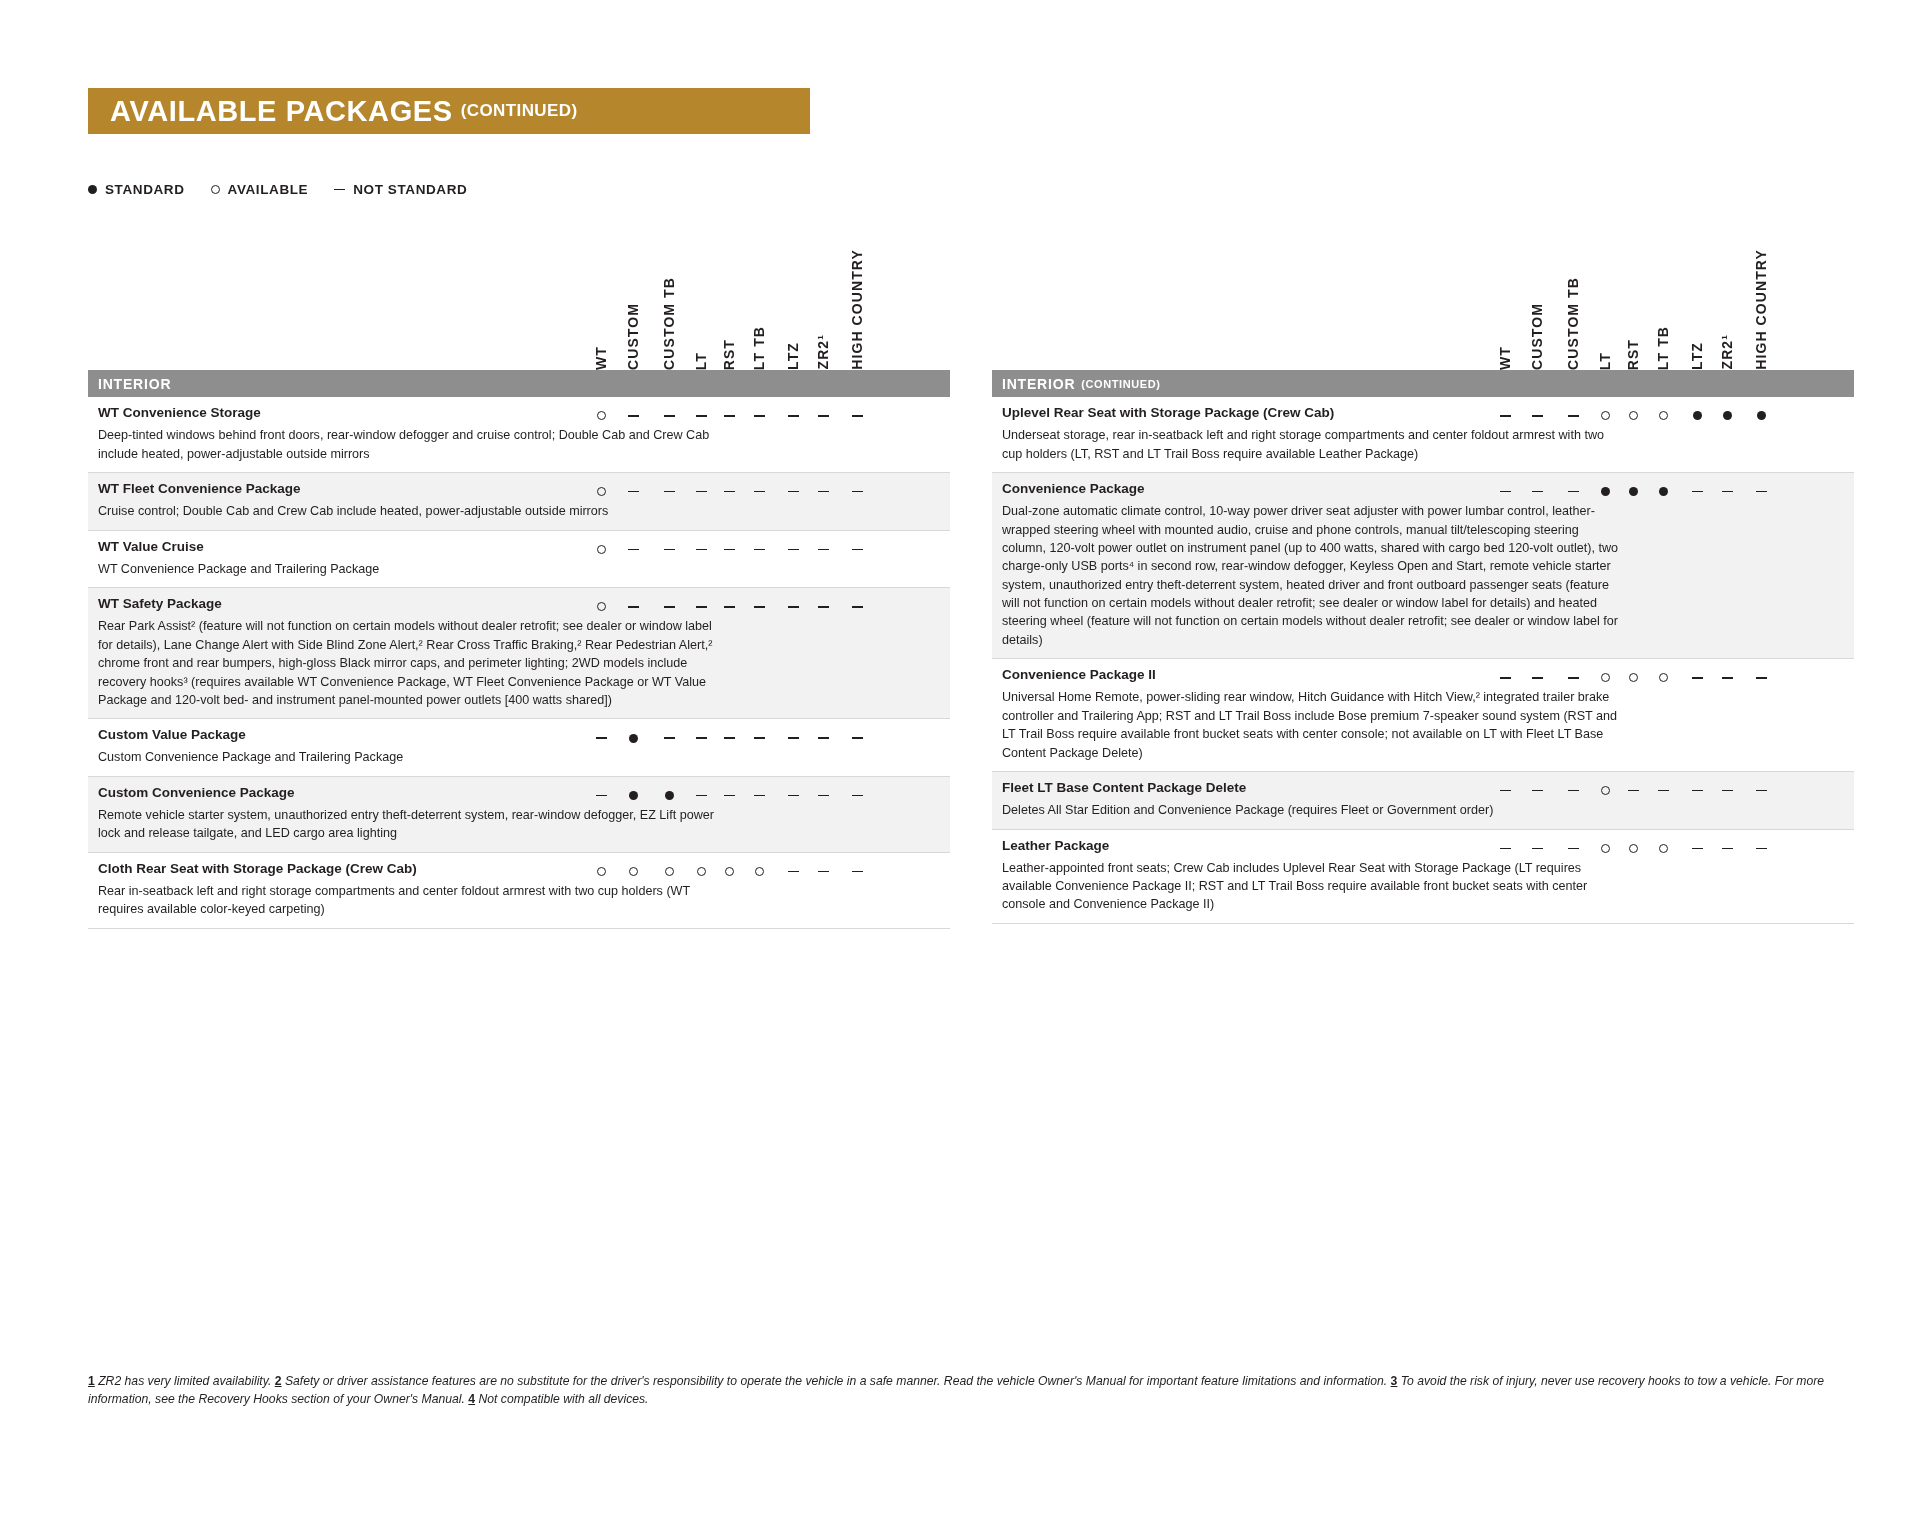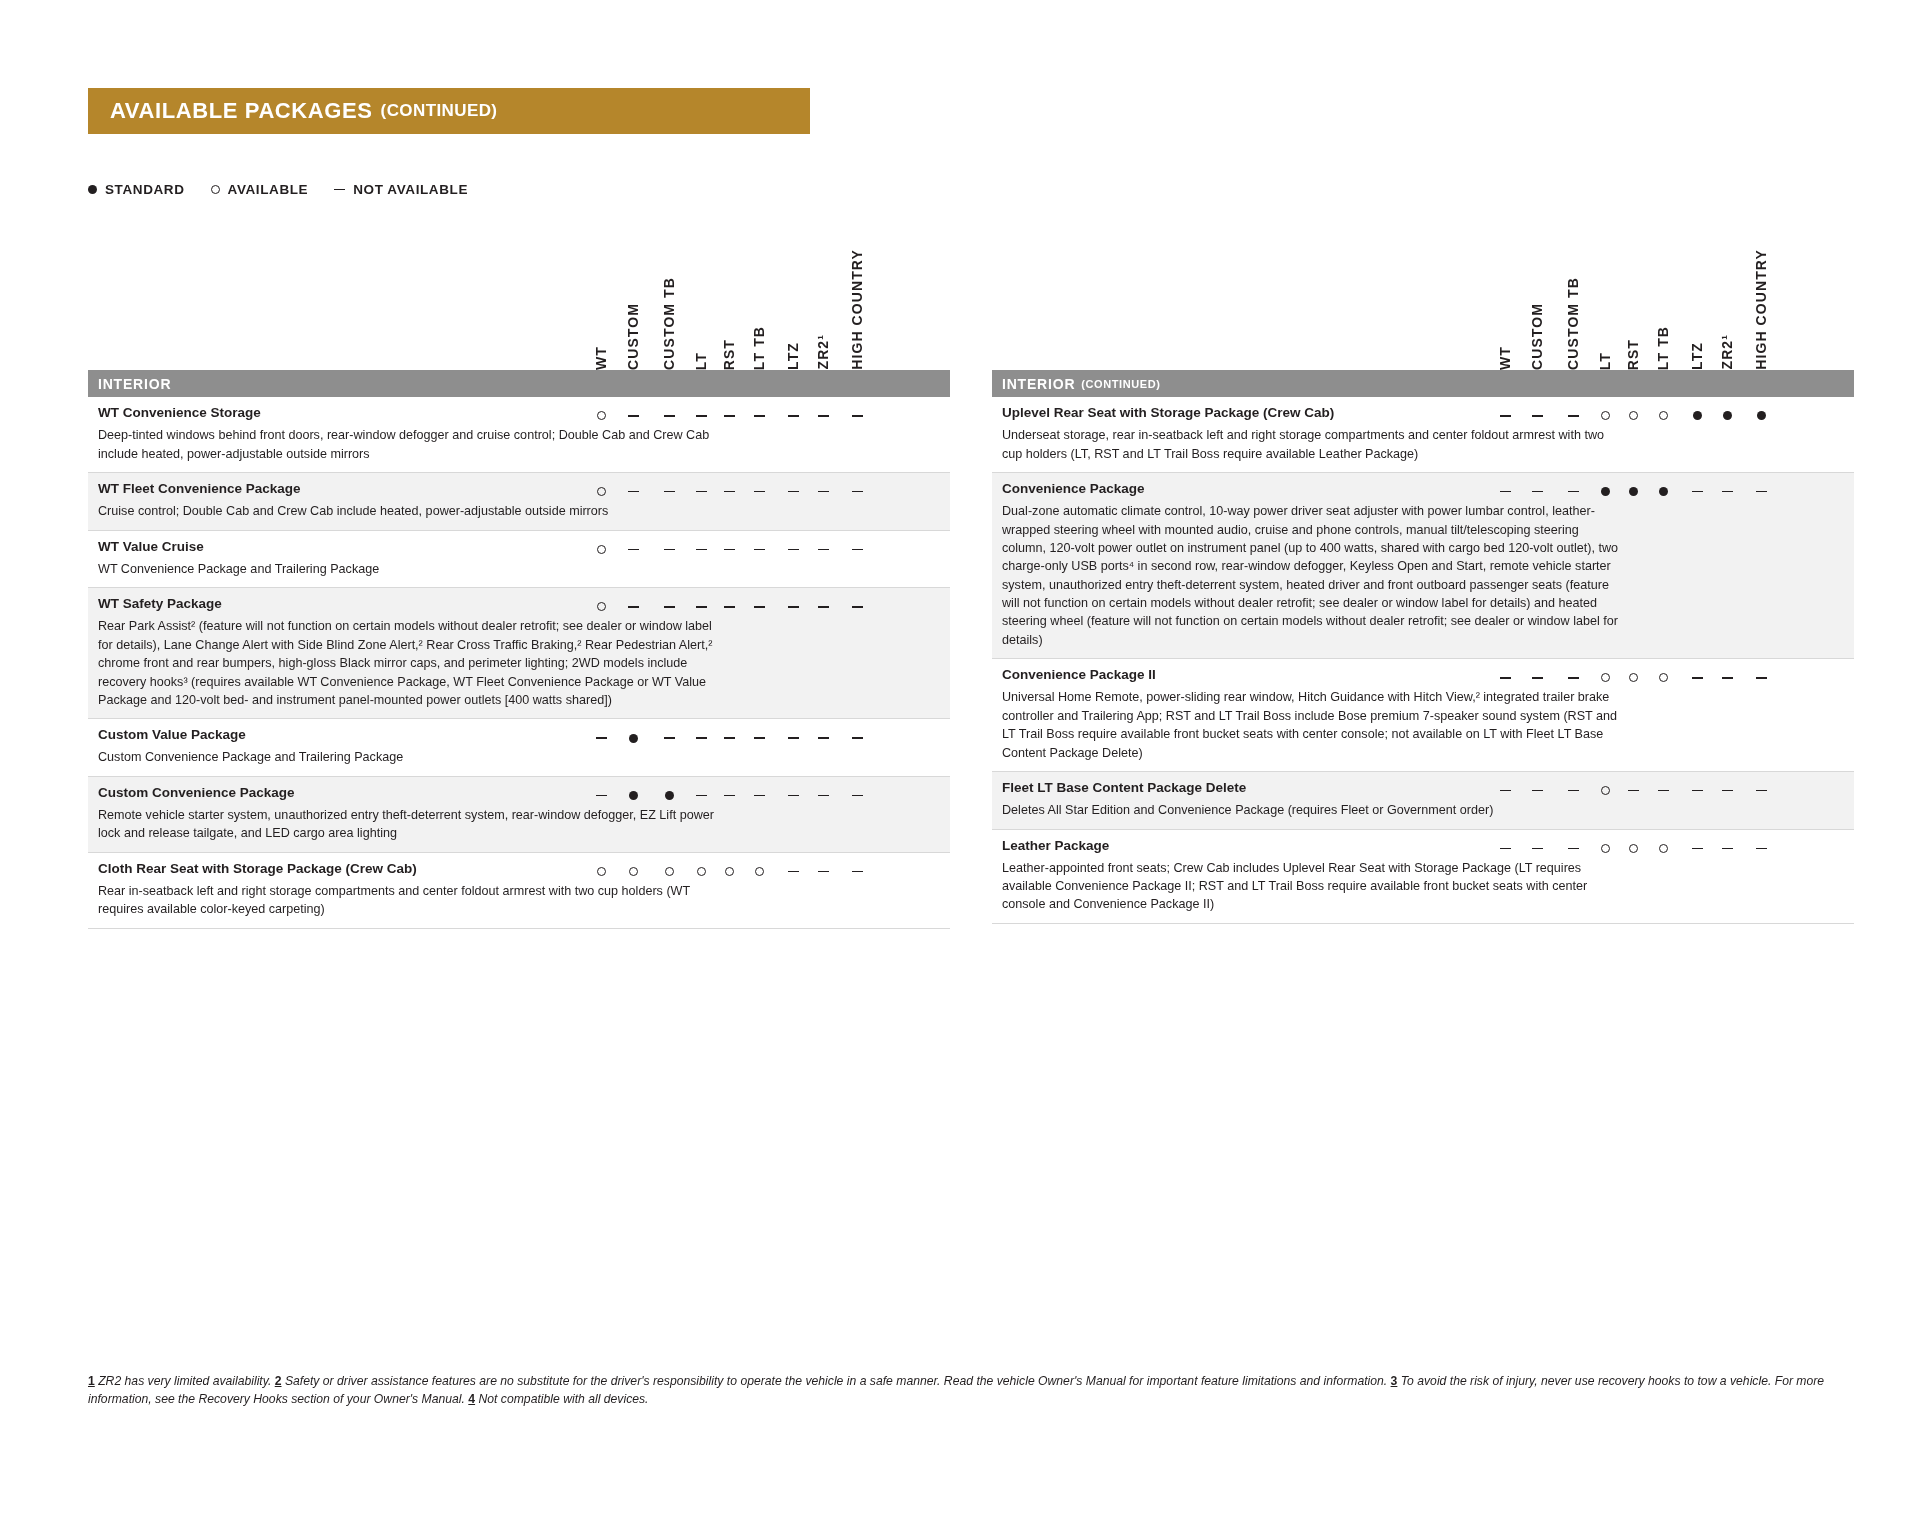--- a/index.html
+++ b/index.html
@@ -28,21 +28,21 @@
     width: 722px;
     height: 46px;
     background: #b5862b;
     display: flex;
     align-items: center;
     padding-left: 22px;
     box-sizing: border-box;
   }
   .banner-title {
     color: #ffffff;
-    font-size: 22px;
+    font-size: 29px;
     font-weight: bold;
     letter-spacing: 0.6px;
   }
   .banner-sub {
     color: #ffffff;
     font-size: 17px;
     font-weight: bold;
     letter-spacing: 0.4px;
     margin-left: 8px;
   }
@@ -234,21 +234,21 @@
     <div class="legend-item">
       <span class="dot-filled"></span>
       <span class="legend-label">STANDARD</span>
     </div>
     <div class="legend-item">
       <span class="dot-open"></span>
       <span class="legend-label">AVAILABLE</span>
     </div>
     <div class="legend-item">
       <span class="dash-mark"></span>
-      <span class="legend-label">NOT AVAILABLE</span>
+      <span class="legend-label">NOT STANDARD</span>
     </div>
   </div>
 
   <div class="col col-left">
     <div class="headrow" id="head-left">
         <div class="headcell" style="left: 500px;">
           <span>WT</span>
         </div>
         <div class="headcell" style="left: 532px;">
           <span>CUSTOM</span>

